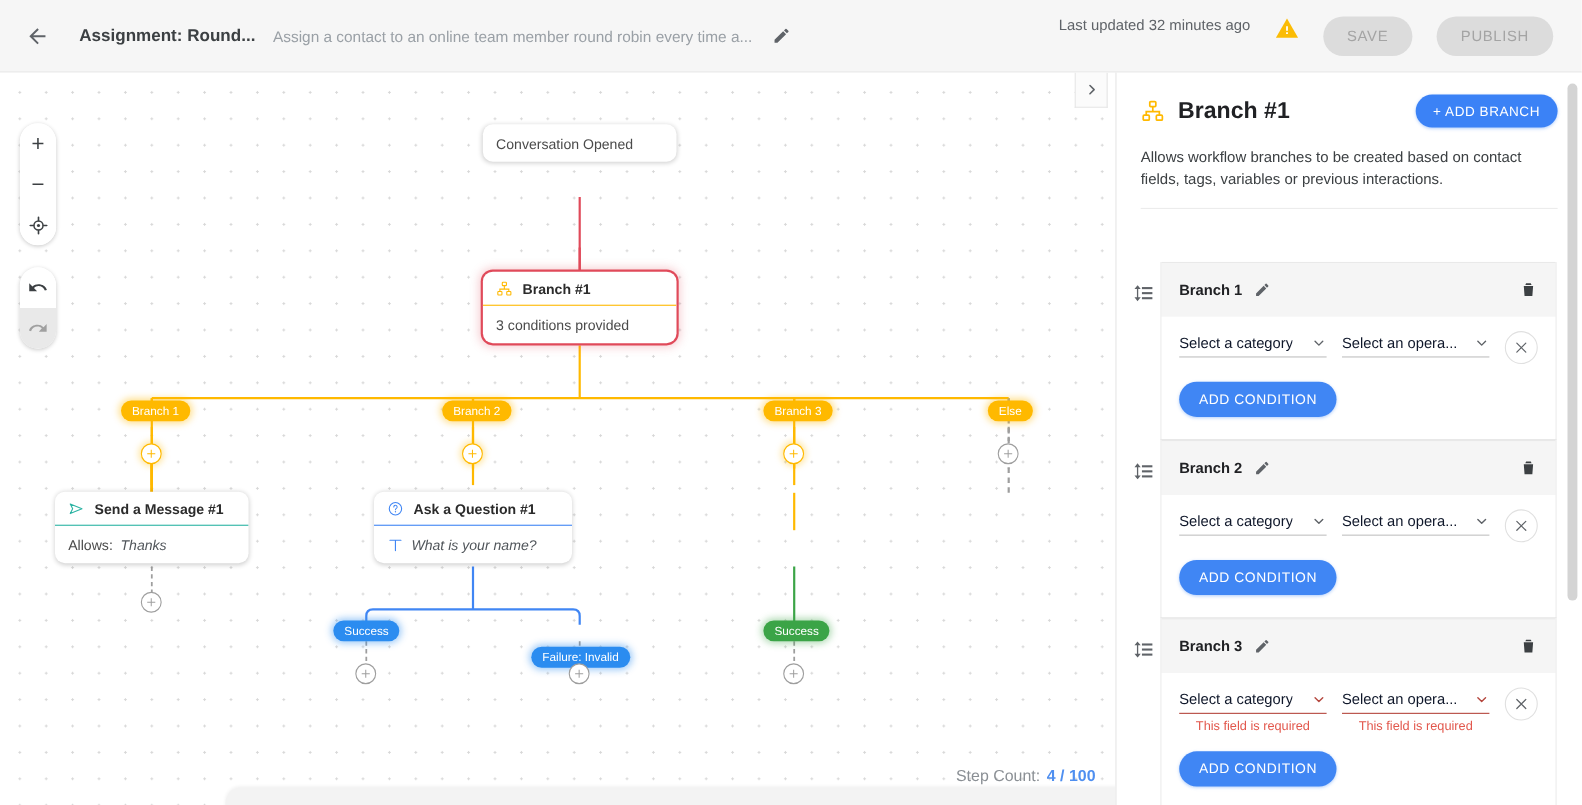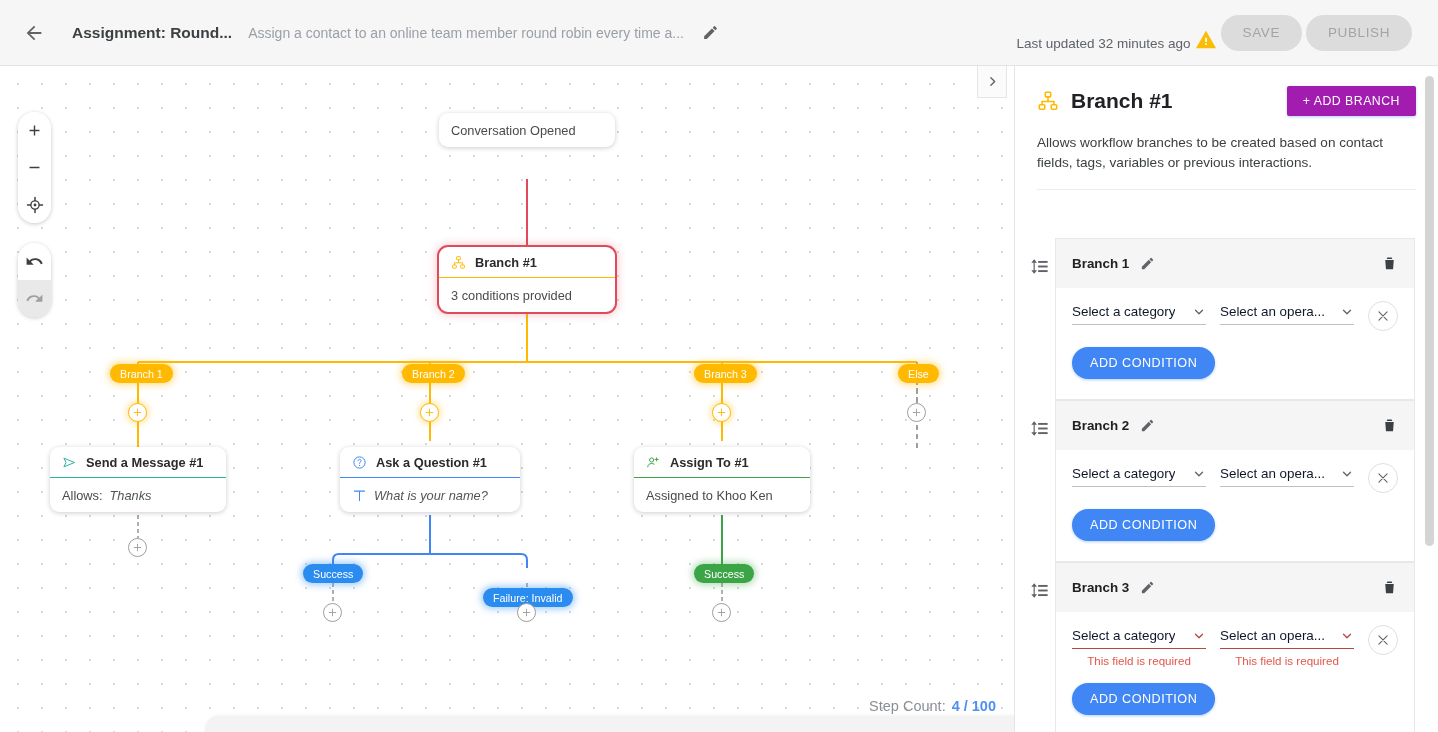--- a/index.html
+++ b/index.html
@@ -26,21 +26,21 @@
     white-space: nowrap;
   }
   .hdr-sub {
     margin-left: 16px; font-size: 14px; color: #9aa0a6; white-space: nowrap;
   }
   .hdr-edit {
     width: 34px; height: 34px; margin-left: 10px; border-radius: 50%;
     display: flex; align-items: center; justify-content: center; cursor: pointer;
   }
   .hdr-right {
-    margin-left: auto; display: flex; align-items: flex-end; gap: 4px;
+    margin-left: auto; display: flex; align-items: flex-start; gap: 22px;
     padding-right: 26px;
   }
   .updated { font-size: 13.5px; color: #5f6368; white-space: nowrap; }
   .warn-icon { width: 22px; height: 22px; display: block; }
   .btn-pill {
     height: 36px; padding: 0 22px; border-radius: 18px; border: none;
     background: #dcdcdc; color: #a4a4a4; font-size: 13.5px; letter-spacing: .6px;
     font-family: inherit; cursor: default; display: flex; align-items: center;
   }
 
@@ -136,22 +136,22 @@
 
   
   .sidebar {
     position: absolute; top: 66px; left: 1014px; width: 424px; height: 666px;
     background: #fff; border-left: 1px solid #e6e6e6; overflow: hidden;
   }
   .sb-head { padding: 20px 22px 0 22px; }
   .sb-title-row { display: flex; align-items: center; }
   .sb-title { font-size: 21px; font-weight: bold; color: #202124; margin-left: 12px; }
   .add-branch {
-    margin-left: auto; height: 30px; padding: 0 16px; border-radius: 2px;
-    background: #a21caf; color: #fff; font-size: 12.3px; letter-spacing: .5px;
+    margin-left: auto; height: 30px; padding: 0 16px; border-radius: 15px;
+    background: #3b82f6; color: #fff; font-size: 12.3px; letter-spacing: .5px;
     border: none; font-family: inherit; cursor: pointer;
     display: flex; align-items: center; box-shadow: 0 1px 3px rgba(64,134,244,.4);
   }
   .sb-desc {
     margin-top: 17px; font-size: 13.6px; line-height: 1.45; color: #3c4043;
     padding-bottom: 17px; border-bottom: 1px solid #ececec;
   }
   .sb-scroll {
     position: absolute; top: 172px; left: 0; width: 424px; height: 494px;
     overflow: hidden; padding-left: 10px;
@@ -410,31 +410,20 @@
         <span class="ttl">Ask a Question #1</span>
       </div>
       <div class="node-body">
         <svg width="15" height="15" viewBox="0 0 24 24">
           <path d="M4 5h16M12 5v15" fill="none" stroke="#4086f4" stroke-width="1.7" stroke-linecap="round"></path>
         </svg>
         <span class="ital">What is your name?</span>
       </div>
     </div>
 
-    <div class="node" style="left:634px; top:381px; width:176px;">
-      <div class="node-head" style="border-bottom-color:#3ba447;">
-        <svg width="15" height="15" viewBox="0 0 24 24">
-          <circle cx="9" cy="8" r="3.3" fill="none" stroke="#3ba447" stroke-width="1.6"></circle>
-          <path d="M2.8 19c0-3.4 2.8-5.4 6.2-5.4 1.4 0 2.7.3 3.8 1" fill="none" stroke="#3ba447" stroke-width="1.6" stroke-linecap="round"></path>
-          <path d="M17 4.5v5M14.5 7h5" stroke="#3ba447" stroke-width="1.6" stroke-linecap="round"></path>
-        </svg>
-        <span class="ttl">Assign To #1</span>
-      </div>
-      <div class="node-body">Assigned to Khoo Ken</div>
-    </div>
 
     <div class="pill blue" style="left:303px; top:498px;">Success</div>
     <div class="pill blue" style="left:483px; top:498px;margin-top:24px;">Failure: Invalid</div>
     <div class="pill green" style="left:694px; top:498px;">Success</div>
 
     <div class="plus grey" style="left:323px; top:537px;">
       <svg width="11" height="11" viewBox="0 0 24 24">
         <path d="M11 4h2v16h-2z" fill="#9e9e9e"></path>
           <path d="M4 11h16v2H4z" fill="#9e9e9e"></path>
       </svg>

